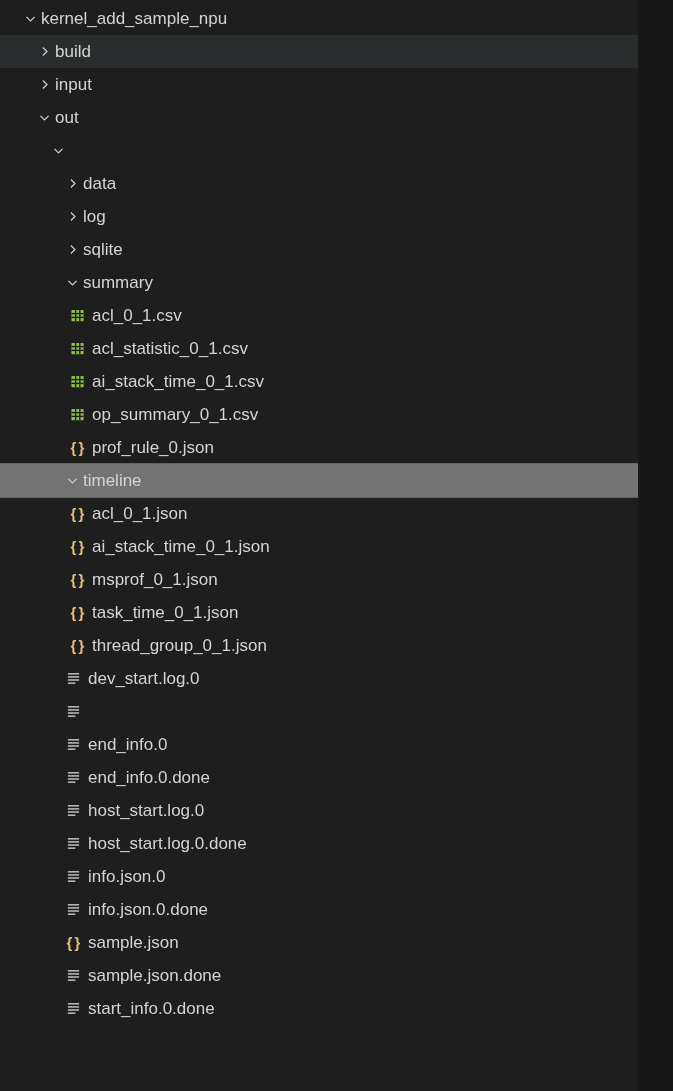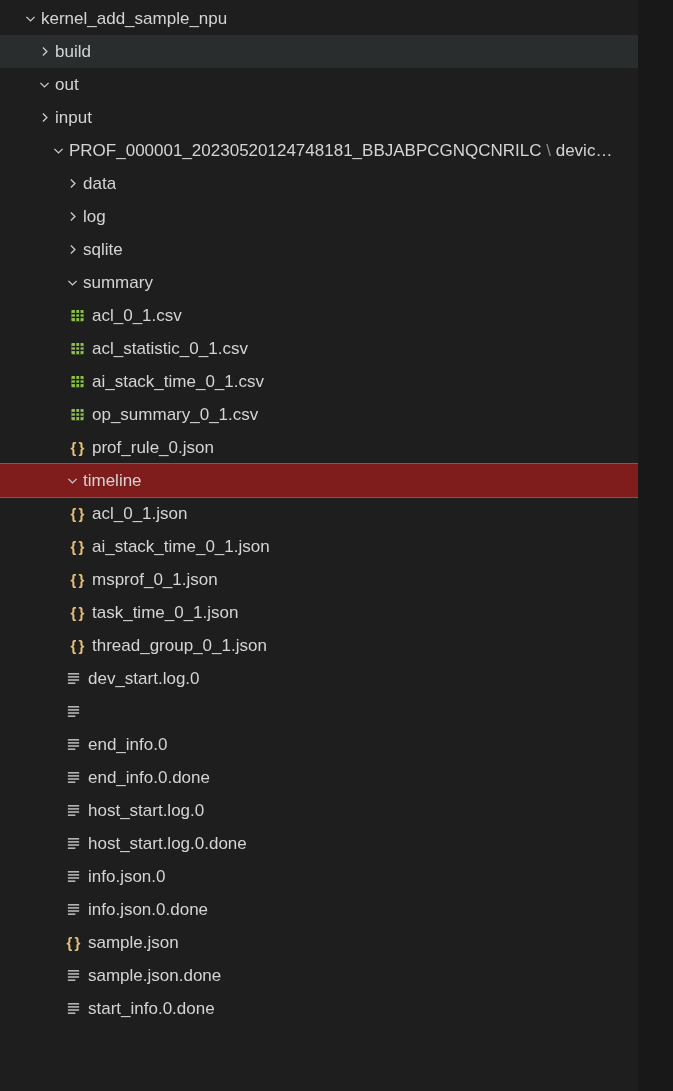--- a/index.html
+++ b/index.html
@@ -16,21 +16,21 @@
     .tree { padding-top: 2px; }
     .row {
       display: flex;
       align-items: center;
       height: 33px;
       cursor: pointer;
       white-space: nowrap;
       overflow: hidden;
     }
     .row.hover { background: #2a2d2e; }
-    .row.selected { background: #7f1d1d; outline: 1px solid #007fd4; align-items: center; }
+    .row.selected { background: #737373; outline: 1px solid #007fd4; align-items: center; }
     .arrow {
       width: 16px;
       height: 16px;
       display: inline-flex;
       align-items: center;
       justify-content: center;
       flex-shrink: 0;
       margin-right: 3px;
     }
     .arrow svg { stroke: #cccccc; stroke-width: 1.6; fill: none; }
@@ -74,42 +74,41 @@
         <svg width="13" height="13" viewBox="0 0 16 16">
           <polyline points="6,3 11,8 6,13"></polyline>
         </svg>
       </span>
       <span class="label">build</span>
     </div>
     <div class="row">
       <span class="spacer" style="width: 36px;"></span>
       <span class="arrow">
         <svg width="13" height="13" viewBox="0 0 16 16">
+          <polyline points="6,3 11,8 6,13"></polyline>
+        </svg>
+      </span>
+      <span class="label">input</span>
+    </div>
+    <div class="row">
+      <span class="spacer" style="width: 36px;"></span>
+      <span class="arrow">
+        <svg width="13" height="13" viewBox="0 0 16 16">
           <polyline points="3,6 8,11 13,6"></polyline>
         </svg>
       </span>
       <span class="label">out</span>
     </div>
     <div class="row">
-      <span class="spacer" style="width: 36px;"></span>
-      <span class="arrow">
-        <svg width="13" height="13" viewBox="0 0 16 16">
-          <polyline points="6,3 11,8 6,13"></polyline>
-        </svg>
-      </span>
-      <span class="label">input</span>
-    </div>
-    <div class="row">
       <span class="spacer" style="width: 50px;"></span>
       <span class="arrow">
         <svg width="13" height="13" viewBox="0 0 16 16">
           <polyline points="3,6 8,11 13,6"></polyline>
         </svg>
       </span>
-      <span class="label"><span>PROF_000001_20230520124748181_BBJABPCGNQCNRILC</span><span class="pathsep"> \ </span><span>devic…</span></span>
     </div>
     <div class="row">
       <span class="spacer" style="width: 64px;"></span>
       <span class="arrow">
         <svg width="13" height="13" viewBox="0 0 16 16">
           <polyline points="6,3 11,8 6,13"></polyline>
         </svg>
       </span>
       <span class="label">data</span>
     </div>

